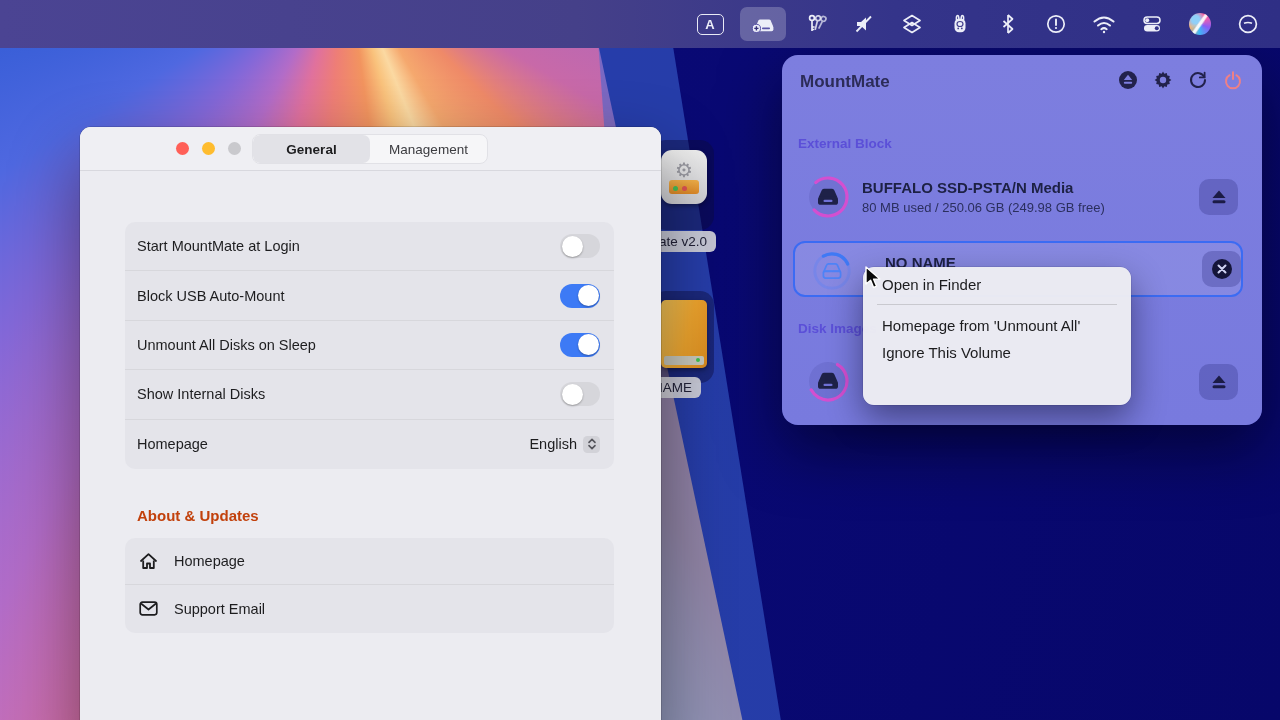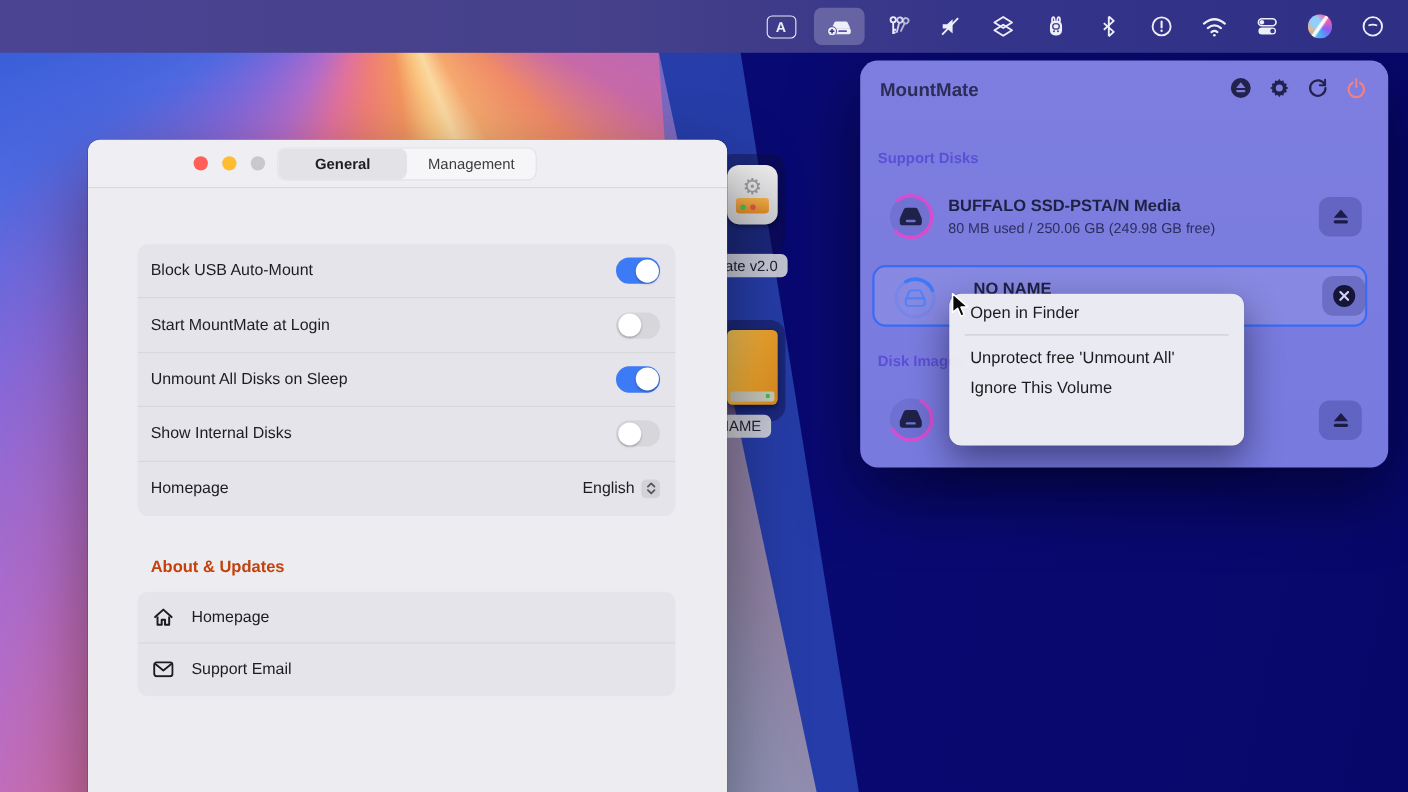--- a/index.html
+++ b/index.html
@@ -239,26 +239,26 @@
       <div class="tl yellow"></div>
       <div class="tl gray"></div>
       <div class="segctrl">
         <div class="seg sel">General</div>
         <div class="seg">Management</div>
       </div>
     </div>
 
     <div class="card card1">
       <div class="row">
+        <div class="lbl">Start MountMate at Login</div>
+        <div class="toggle"></div>
+      </div>
+      <div class="row">
         <div class="lbl">Block USB Auto-Mount</div>
         <div class="toggle on"></div>
-      </div>
-      <div class="row">
-        <div class="lbl">Start MountMate at Login</div>
-        <div class="toggle"></div>
       </div>
       <div class="row">
         <div class="lbl">Unmount All Disks on Sleep</div>
         <div class="toggle on"></div>
       </div>
       <div class="row">
         <div class="lbl">Show Internal Disks</div>
         <div class="toggle"></div>
       </div>
       <div class="row">
@@ -317,21 +317,21 @@
         </svg>
       </div>
       <div class="p-hbtn">
         <svg width="20" height="20" viewBox="0 0 20 20" fill="none" stroke="#ef8085" stroke-width="2" stroke-linecap="round">
           <path d="M6.6 5.2 a7 7 0 1 0 6.8 0"></path>
           <path d="M10 2.2 V9"></path>
         </svg>
       </div>
     </div>
 
-    <div class="p-sec" style="top:81px;">Support Disks</div>
+    <div class="p-sec" style="top:81px;">External Block</div>
 
     <div>
       <svg style="position:absolute; left:24px; top:120px;" width="44" height="44" viewBox="0 0 44 44">
         <circle cx="22" cy="22" r="19" fill="rgba(40,40,120,0.12)"></circle>
         <circle cx="22" cy="22" r="19" fill="none" stroke="#d44fd0" stroke-width="3.2" stroke-linecap="round" stroke-dasharray="88 32" transform="rotate(-130 22 22)"></circle>
         <path d="M12.5 22.5 L15.6 15.4 Q16.2 13.8 17.9 13.8 H26.1 Q27.8 13.8 28.4 15.4 L31.5 22.5 Z" fill="#1e2148"></path>
         <rect x="12" y="21.8" width="20" height="8" rx="2.6" fill="#1e2148"></rect>
         <rect x="17.5" y="24.8" width="9" height="2.2" rx="1.1" fill="#6f71d6"></rect>
       </svg>
       <div style="position:absolute; left:80px; top:124px;">
@@ -377,21 +377,21 @@
           <path d="M10 2.5 L16.5 10 H3.5 Z" fill="#1b1b45"></path>
           <rect x="3.5" y="12.2" width="13" height="3" rx="1.5" fill="#1b1b45"></rect>
         </svg>
       </div>
     </div>
   </div>
 
   <div class="ctxmenu">
     <div class="ctx-item">Open in Finder</div>
     <div class="ctx-sep"></div>
-    <div class="ctx-item">Unprotect free 'Unmount All'</div>
+    <div class="ctx-item">Homepage from 'Unmount All'</div>
     <div class="ctx-item">Ignore This Volume</div>
   </div>
 
   <svg class="cursor" width="22" height="24" viewBox="0 0 22 24">
     <path d="M3 1 L3 18 L7.6 14.2 L10.6 21.5 L13.6 20.2 L10.6 13.2 L16.8 13 Z" fill="#0a0a0a" stroke="#ffffff" stroke-width="1.4" stroke-linejoin="round"></path>
   </svg>
 
 </div>
 
 </body></html>

